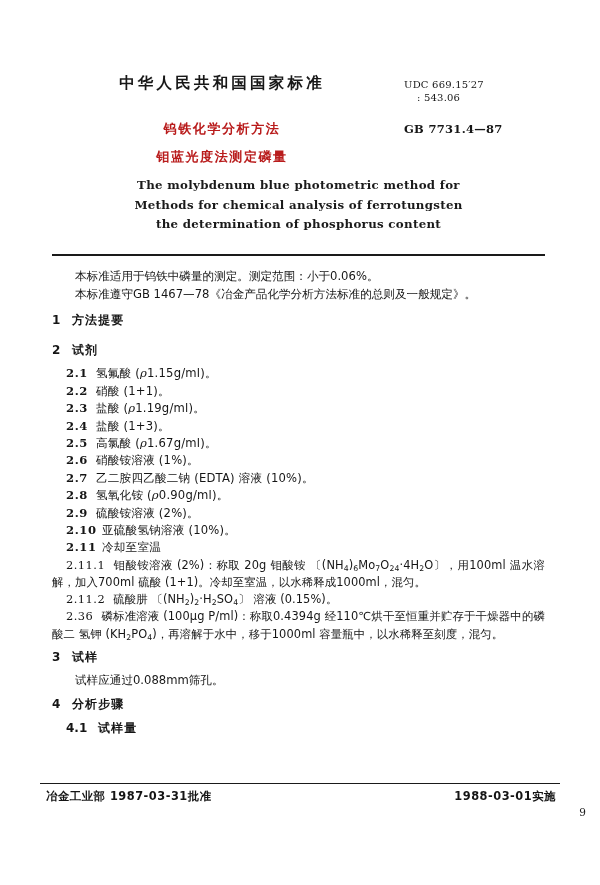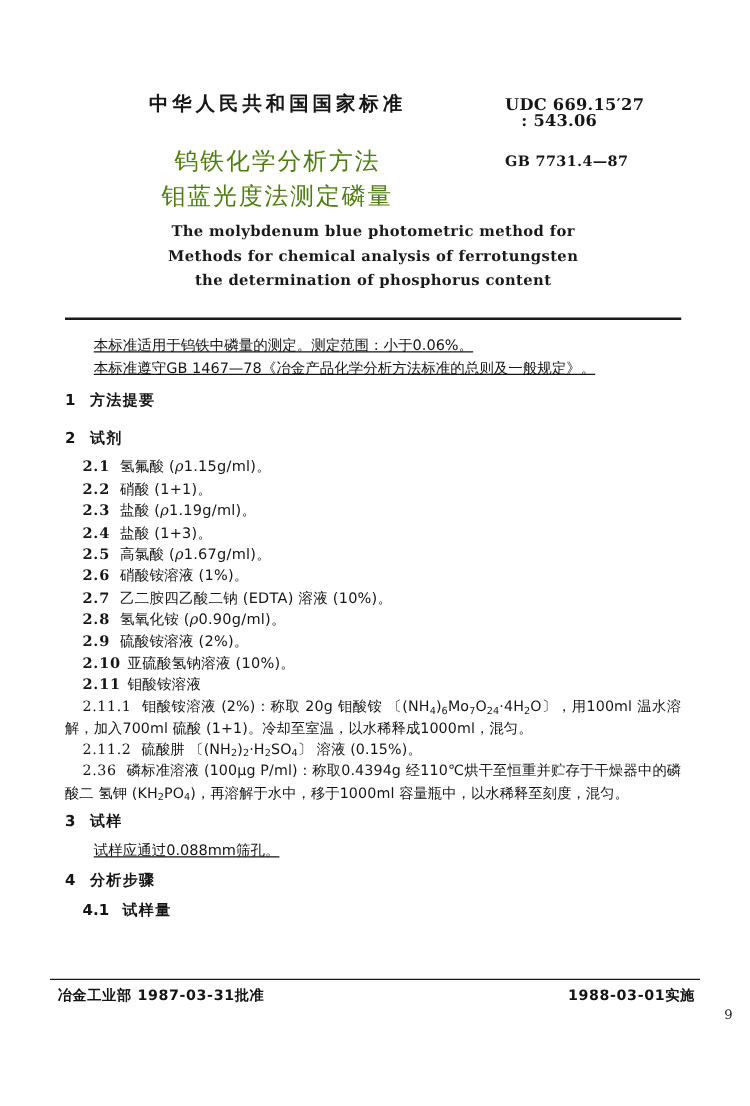--- a/index.html
+++ b/index.html
@@ -45,22 +45,22 @@
     color: #171717;
     white-space: nowrap;
   }
 
   .udc-block {
     position: absolute;
     left: 404px;
     top: 78px;
     width: 150px;
     font-family: "DejaVu Serif", "Liberation Serif", serif;
-    font-weight: bold;
-    font-size: 13px;
+    font-weight: normal;
+    font-size: 10px;
     color: #161616;
     line-height: 13px;
     letter-spacing: 0.2px;
   }
   .udc-line1 { text-align: left; white-space: nowrap; }
   .udc-line2 { text-align: left; padding-left: 13px; white-space: nowrap; }
 
   .std-number {
     position: absolute;
     left: 404px;
@@ -74,25 +74,25 @@
   }
 
   .cn-title {
     position: absolute;
     left: 52px;
     top: 115px;
     width: 340px;
     text-align: center;
   }
   .cn-title-line {
-    font-weight: normal;
-    font-size: 19px;
+    font-weight: bold;
+    font-size: 13px;
     letter-spacing: 1.6px;
     line-height: 28px;
-    color: #4d7c0f;
+    color: #b91c1c;
     white-space: nowrap;
   }
 
   .en-title {
     position: absolute;
     left: 52px;
     top: 176px;
     width: 493px;
     text-align: center;
     font-family: "DejaVu Serif", "Liberation Serif", serif;
@@ -123,21 +123,20 @@
     line-height: 17.6px;
     color: #151515;
   }
 
   .para {
     margin: 0;
     text-indent: 0;
     white-space: nowrap;
     font-size: 11.6px;
     line-height: 17.6px;
-    text-decoration: underline;
   }
   .para.indent {
     padding-left: 23px;
   }
   .para.wrap {
     white-space: normal;
     text-indent: 23px;
     text-align: justify;
     letter-spacing: 0.15px;
   }
@@ -321,21 +320,21 @@
     <p class="item">
       <span class="inum">2.8</span><span class="itext"><span>氢氧化铵 (</span><span class="rho">ρ</span><span>0.90g/ml)。</span></span>
     </p>
     <p class="item">
       <span class="inum">2.9</span><span class="itext"><span>硫酸铵溶液 (2%)。</span><span class="rho"></span><span></span></span>
     </p>
     <p class="item">
       <span class="inum wide">2.10</span><span class="itext"><span>亚硫酸氢钠溶液 (10%)。</span><span class="rho"></span><span></span></span>
     </p>
     <p class="item">
-      <span class="inum wide">2.11</span><span class="itext"><span>钼酸铵溶液</span><span class="rho"></span><span></span></span>
+      <span class="inum wide">2.11</span><span class="itext"><span>冷却至室温</span><span class="rho"></span><span></span></span>
     </p>
 
     <p class="subitem hang">
       <span class="inum">2.11.1</span><span class="itext"><span>钼酸铵溶液 (2%)：称取 20g 钼酸铵 〔(NH</span><sub>4</sub><span>)</span><sub>6</sub><span>Mo</span><sub>7</sub><span>O</span><sub>24</sub><span>·4H</span><sub>2</sub><span>O〕，用100ml 温水溶解，加入700ml 硫酸 (1+1)。冷却至室温，以水稀释成1000ml，混匀。</span></span>
     </p>
 
     <p class="subitem">
       <span class="inum">2.11.2</span><span class="itext"><span>硫酸肼 〔(NH</span><sub>2</sub><span>)</span><sub>2</sub><span>·H</span><sub>2</sub><span>SO</span><sub>4</sub><span>〕 溶液 (0.15%)。</span></span>
     </p>
 

